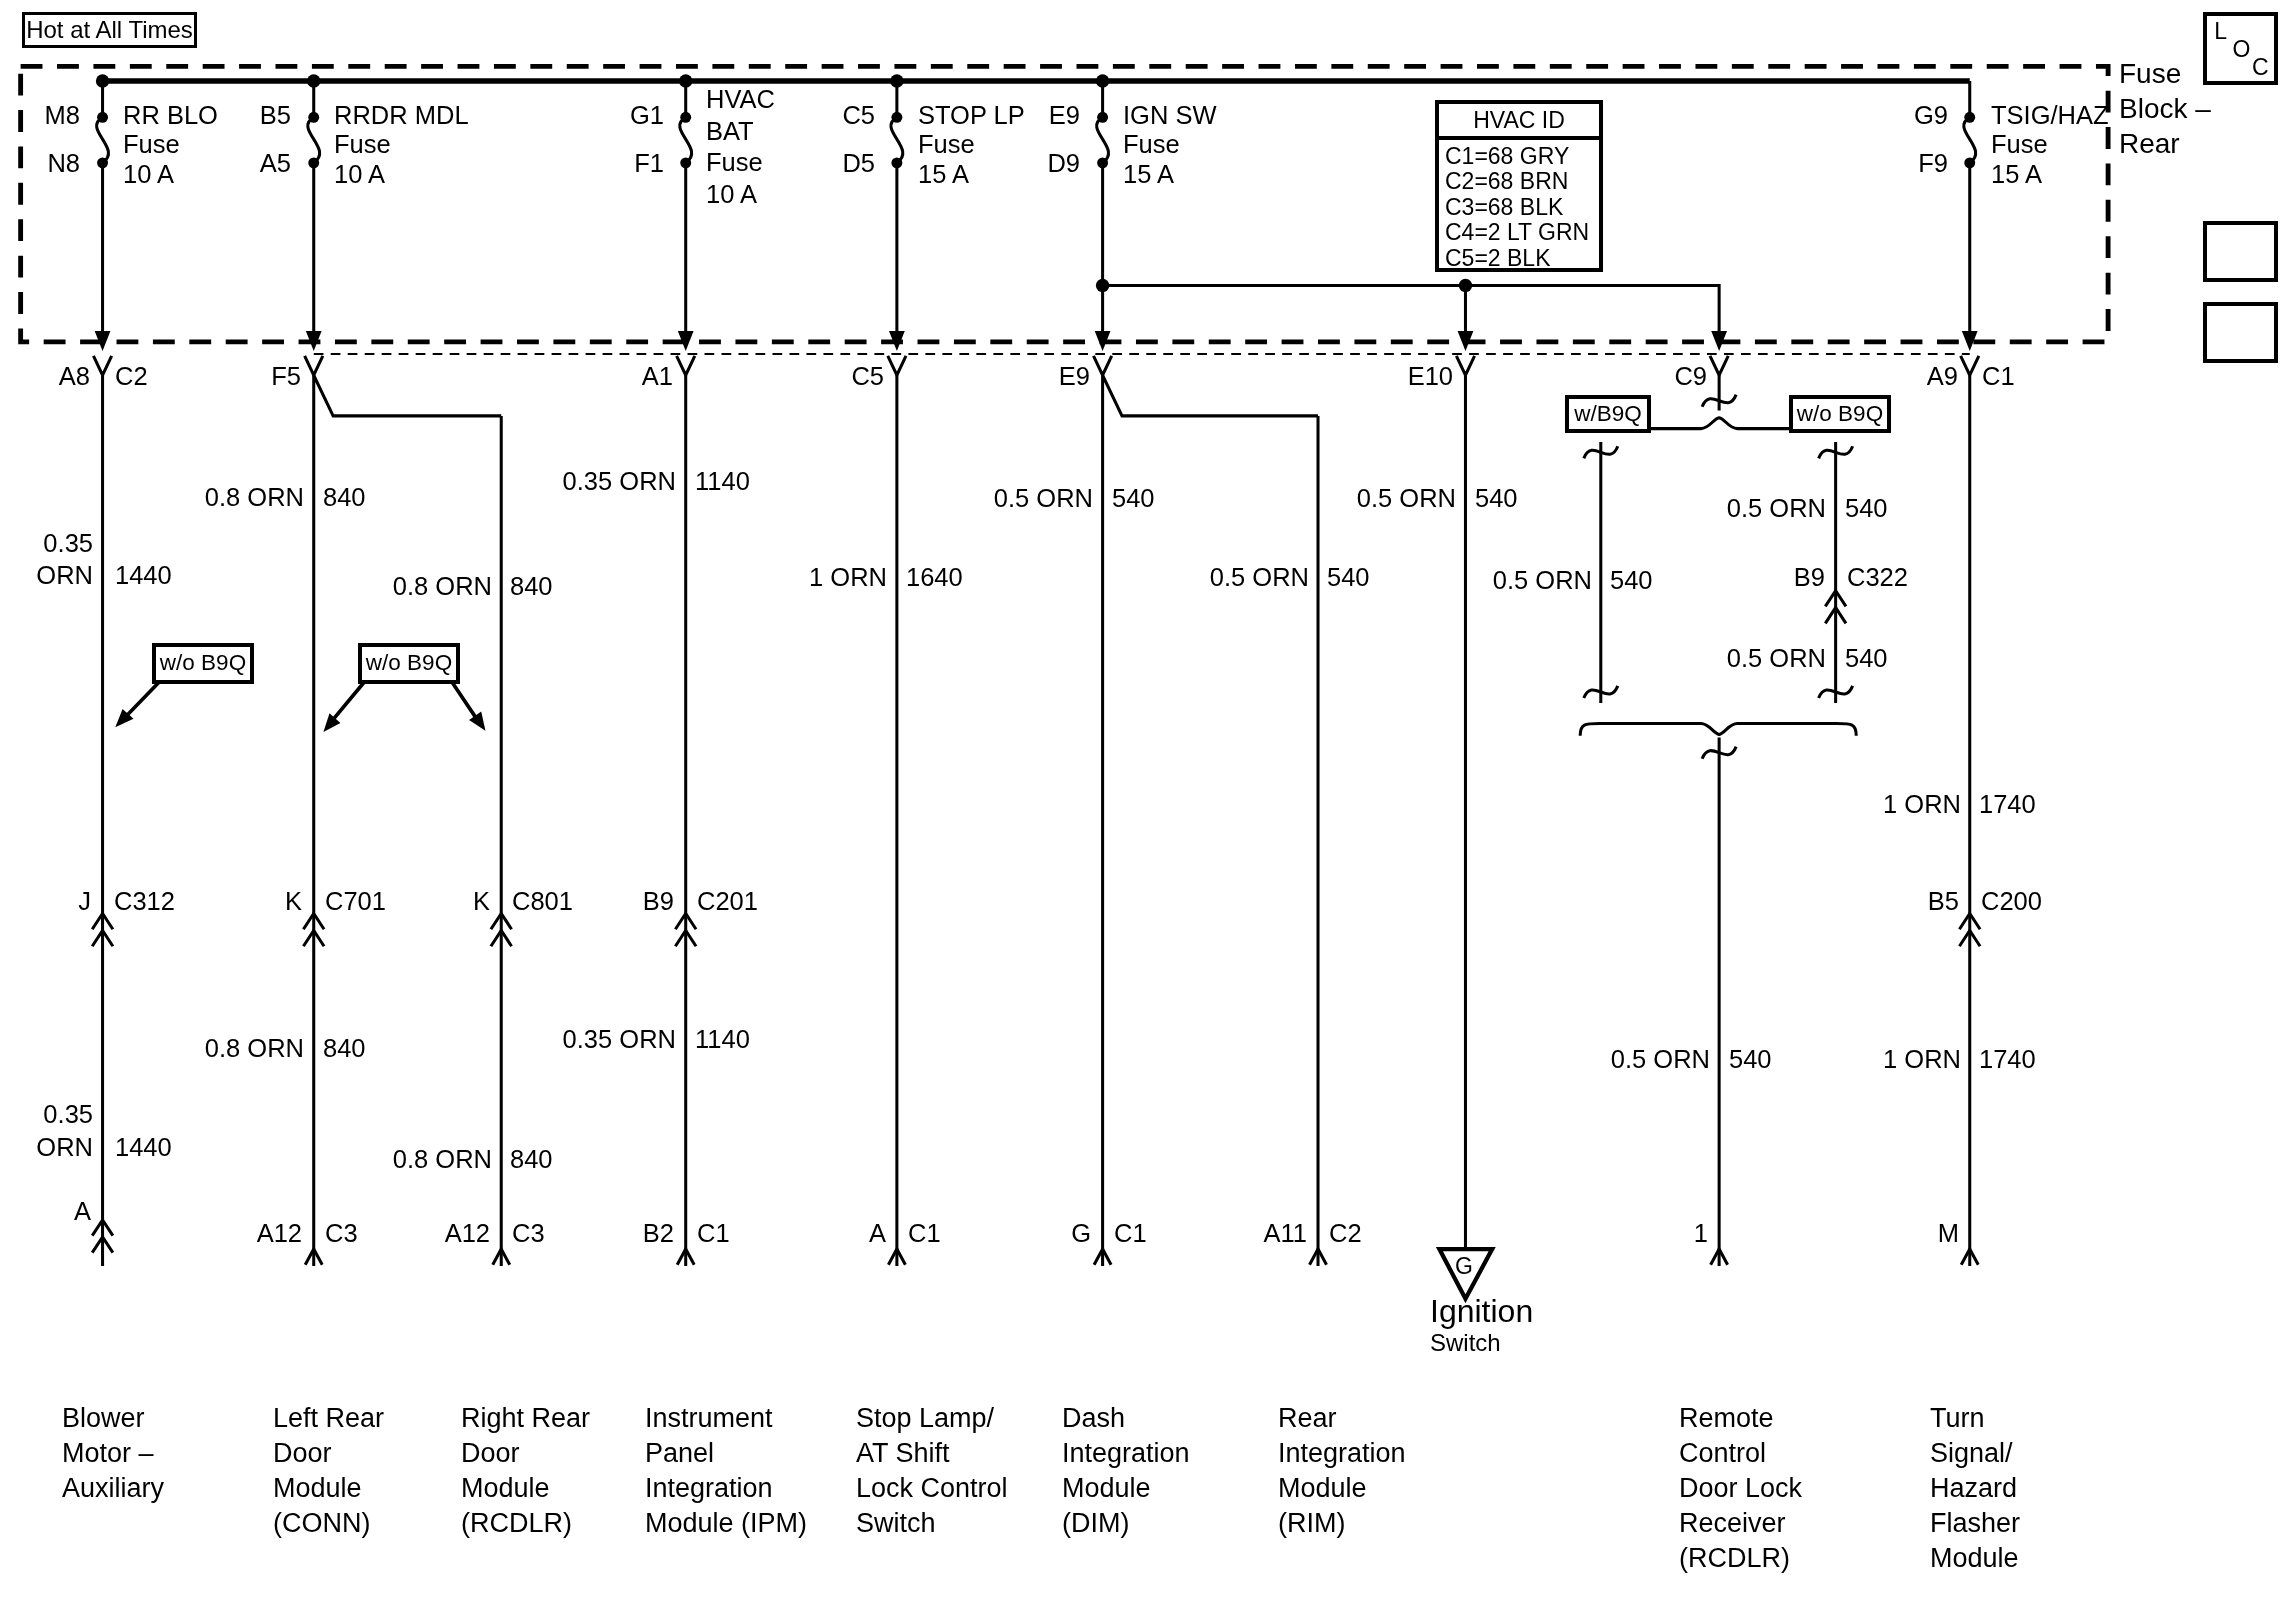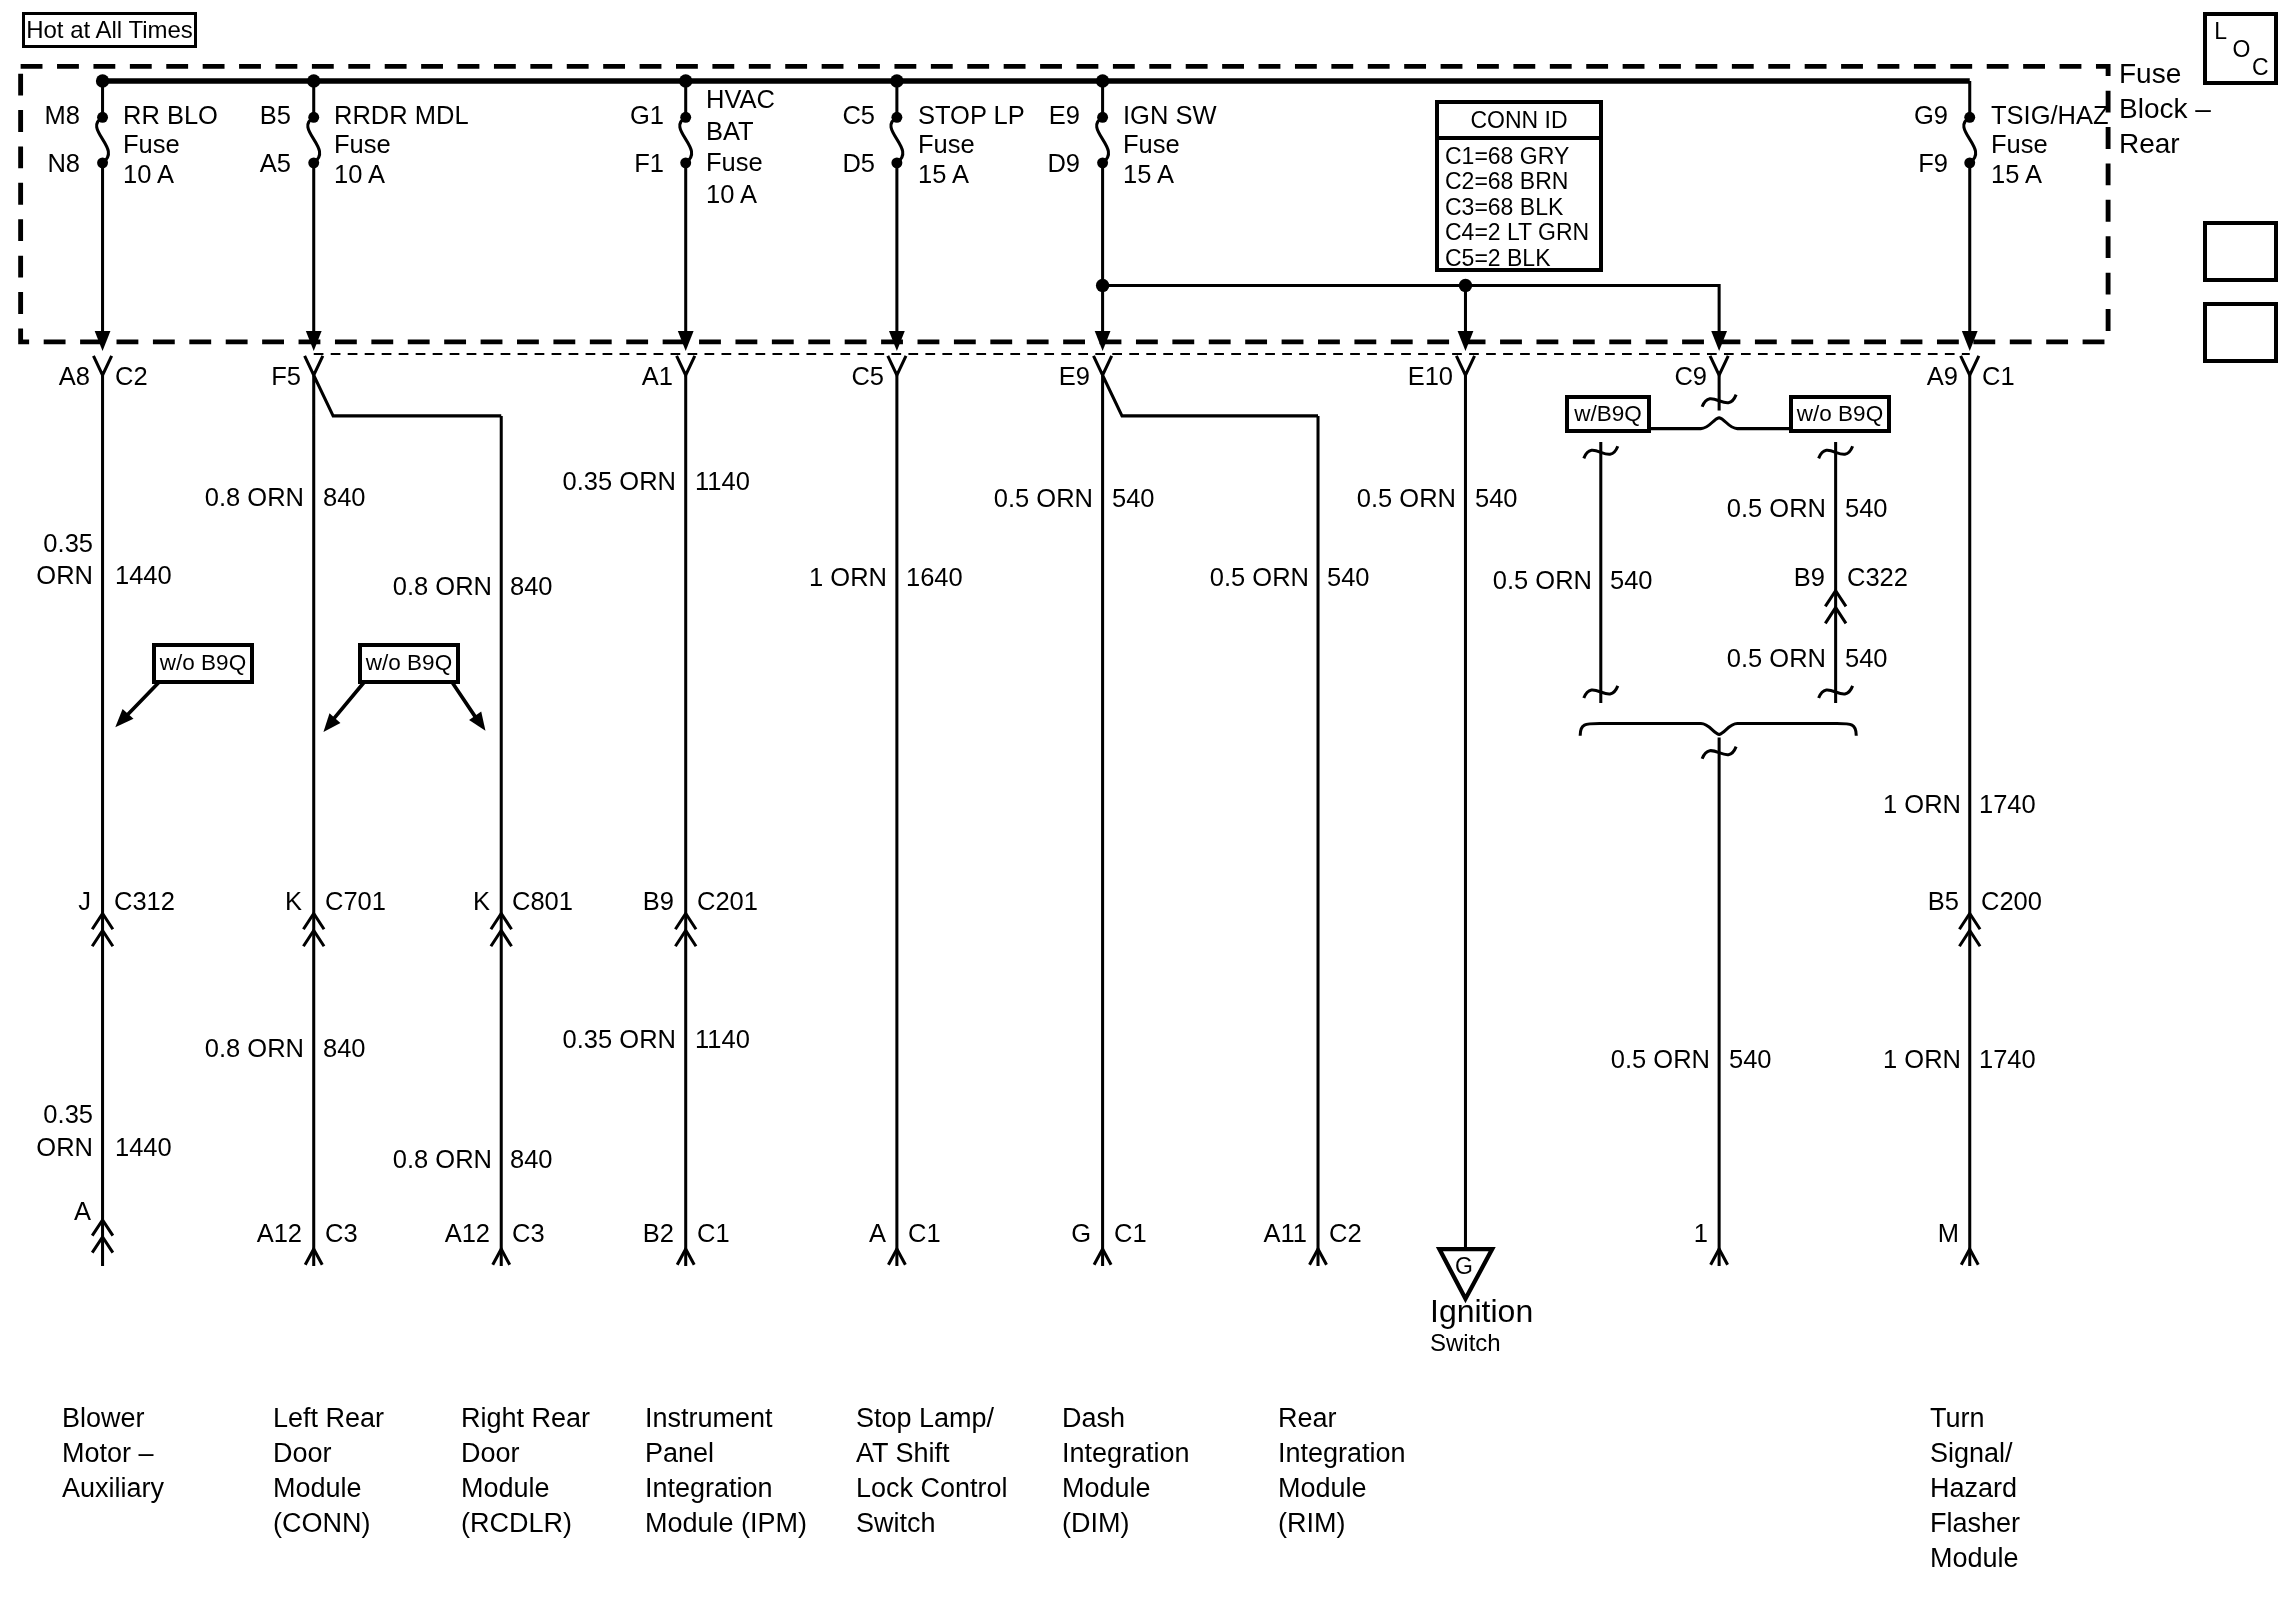--- a/index.html
+++ b/index.html
@@ -137,21 +137,21 @@
 
   <div id="locbox">
     <span style="left:7.3px;top:3.6px">L</span>
     <span style="left:25.5px;top:22px">O</span>
     <span style="left:45px;top:40px">C</span>
   </div>
   <div class="nbox" style="left:2203px;top:221px;width:75px;height:61px"></div>
   <div class="nbox" style="left:2203px;top:302px;width:75px;height:61px"></div>
 
   <div id="connid">
-    <div class="title">CONN ID</div>
+    <div class="title">HVAC ID</div>
     <div class="rows">
       <div>C1=68 GRY</div>
       <div>C2=68 BRN</div>
       <div>C3=68 BLK</div>
       <div>C4=2 LT GRN</div>
       <div>C5=2 BLK</div>
     </div>
   </div>
 
   <div class="t" style="right:2215px;top:101px">M8</div>
@@ -331,20 +331,27 @@
       <div>Integration</div>
       <div>Module</div>
       <div>(DIM)</div>
   </div>
   <div class="mod" style="left:1278px;top:1401px">
     <div>Rear</div>
       <div>Integration</div>
       <div>Module</div>
       <div>(RIM)</div>
   </div>
+  <div class="mod" style="left:1679px;top:1401px">
+    <div>Remote</div>
+      <div>Control</div>
+      <div>Door Lock</div>
+      <div>Receiver</div>
+      <div>(RCDLR)</div>
+  </div>
   <div class="mod" style="left:1930px;top:1401px">
     <div>Turn</div>
       <div>Signal/</div>
       <div>Hazard</div>
       <div>Flasher</div>
       <div>Module</div>
   </div>
 
 </div>
 

